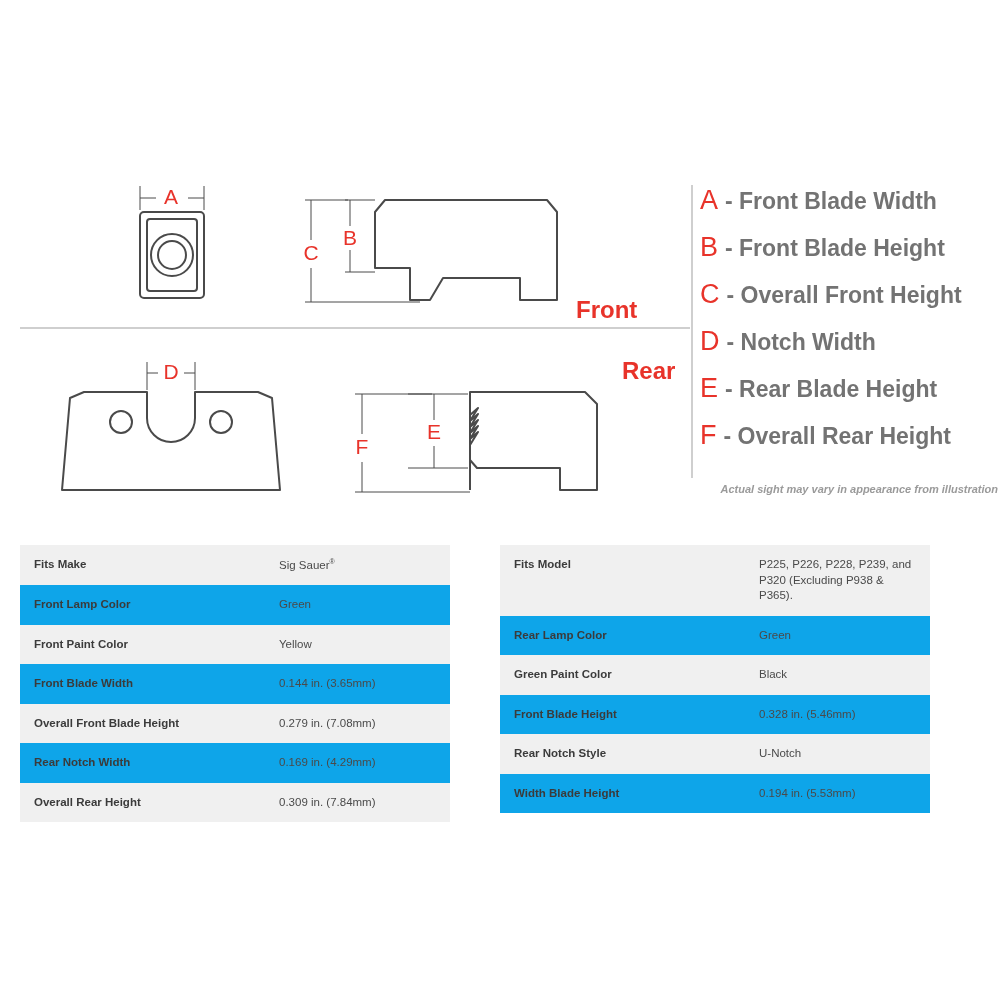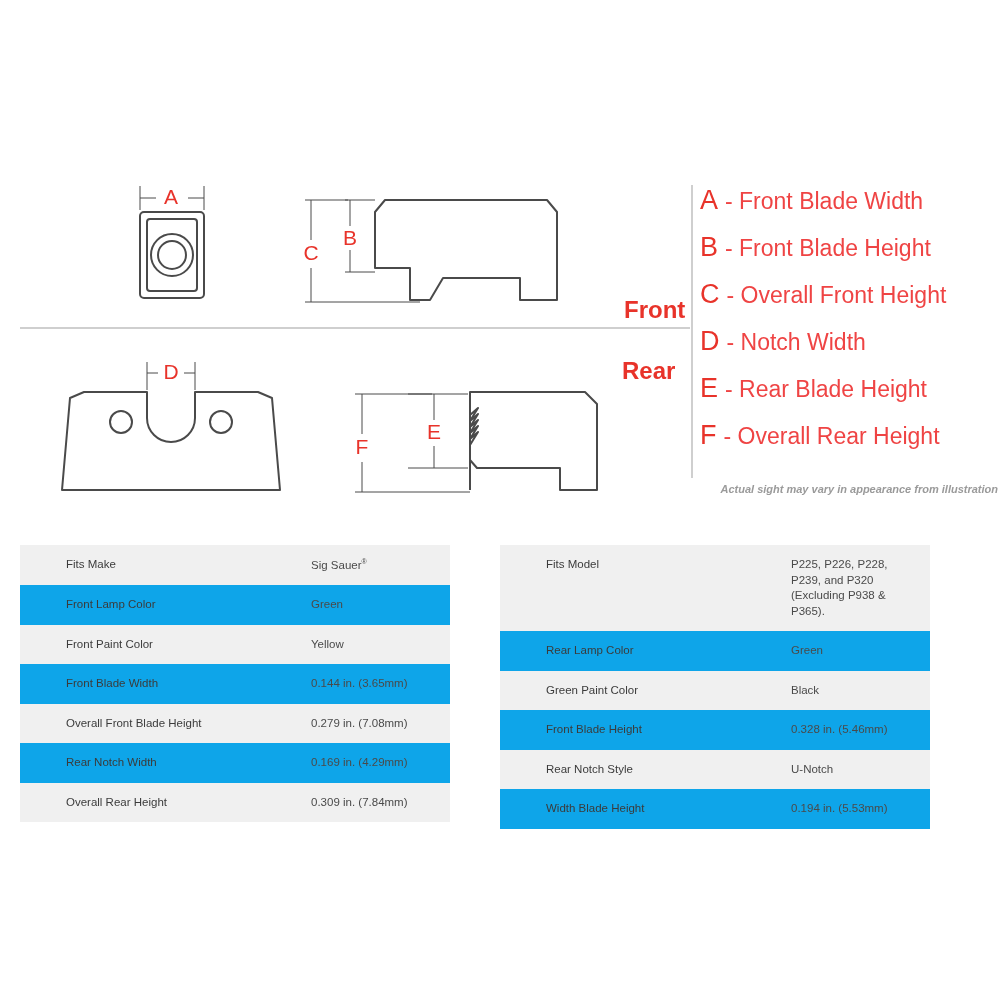--- a/index.html
+++ b/index.html
@@ -48,44 +48,44 @@
     height: 47px;
     white-space: nowrap;
   }
   .legend-letter {
     color: #e8332a;
     font-size: 27px;
     font-weight: 400;
     margin-right: 7px;
   }
   .legend-text {
-    color: #ef4444;
+    color: #737373;
     font-size: 23px;
-    font-weight: 400;
+    font-weight: 700;
   }
   .legend-note {
     position: absolute;
     left: 713px;
     top: 483px;
     width: 285px;
     font-size: 11px;
     font-style: italic;
     color: #9a9a9a;
     text-align: right;
     font-weight: bold;
   }
 
   
   .view-label {
     position: absolute;
     color: #e8332a;
     font-size: 24px;
     font-weight: 700;
   }
-  .view-label.front { left: 624px; top: 296px; }
+  .view-label.front { left: 576px; top: 296px; }
   .view-label.rear  { left: 622px; top: 357px; }
 
   
   .tables {
     position: absolute;
     left: 0;
     top: 545px;
     width: 1000px;
     display: flex;
   }
@@ -100,23 +100,22 @@
     align-items: flex-start;
     padding: 12px 14px;
     font-size: 11.5px;
     line-height: 1.35;
     min-height: 15px;
   }
   .spec-row.shaded { background: #f0f0f0; }
   .spec-row.plain  { background: #0ea5e9; }
   .spec-label {
     width: 245px;
-    font-weight: normal;
+    font-weight: bold;
     color: #3b3b3b;
-    margin-left: 32px;
   }
   .spec-value {
     flex: 1;
     color: #4a4a4a;
   }
   .spec-value sup {
     font-size: 7px;
     vertical-align: super;
   }
 </style>

